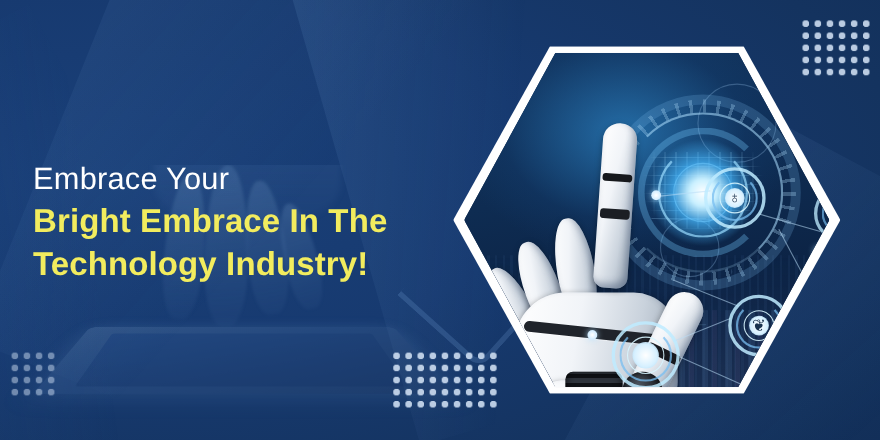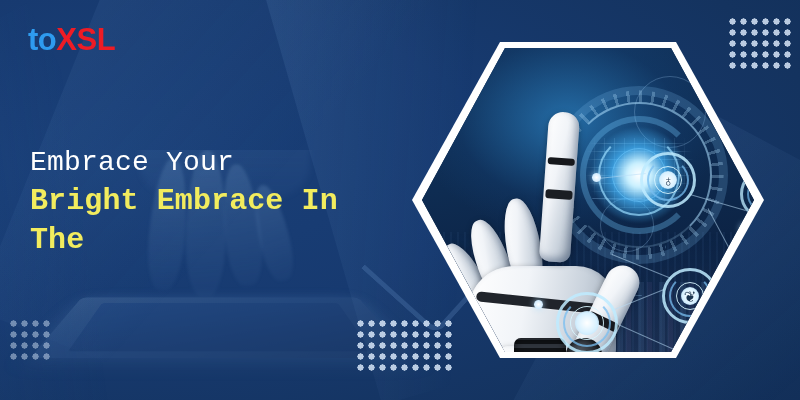--- a/index.html
+++ b/index.html
@@ -128,21 +128,20 @@
   .logo .lg-to { color: #2e9bef; }
   .logo .lg-x  { color: #ee1c25; }
   .logo .lg-sl { color: #ee1c25; }
 
   
   .headline {
     position: absolute;
     left: 30px;
     top: 145px;
     width: 360px;
-    font-family: Liberation Mono, monospace;
   }
   .headline .line-1 {
     display: block;
     color: #ffffff;
     font-size: 28px;
     font-weight: 400;
     line-height: 1.32;
     letter-spacing: .2px;
   }
   .headline .line-2,
@@ -388,27 +387,25 @@
   <div class="sheen sheen-d"></div>
   <div class="sheen sheen-a"></div>
   <div class="sheen sheen-b"></div>
   <div class="sheen sheen-c"></div>
   <div class="check-mark"></div>
 
   <div class="dot-grid dots-top-right"></div>
   <div class="dot-grid dots-bottom-left"></div>
   <div class="dot-grid dots-left-low"></div>
 
-  <div class="logo">
-    <span class="lg-to">to</span><span class="lg-x">X</span><span class="lg-sl">SL</span>
-  </div>
 
   <div class="headline">
     <span class="line-1">Embrace Your</span>
     <span class="line-2">Bright Embrace In The</span>
+    <span class="line-3">Technology Industry!</span>
   </div>
 
   <div class="hex-wrap">
     <div class="hex-outer"></div>
     <div class="hex-inner">
       <div class="hex-photo">
 
         <div class="city"></div>
 
         <div class="circle-wire cw1"></div>

